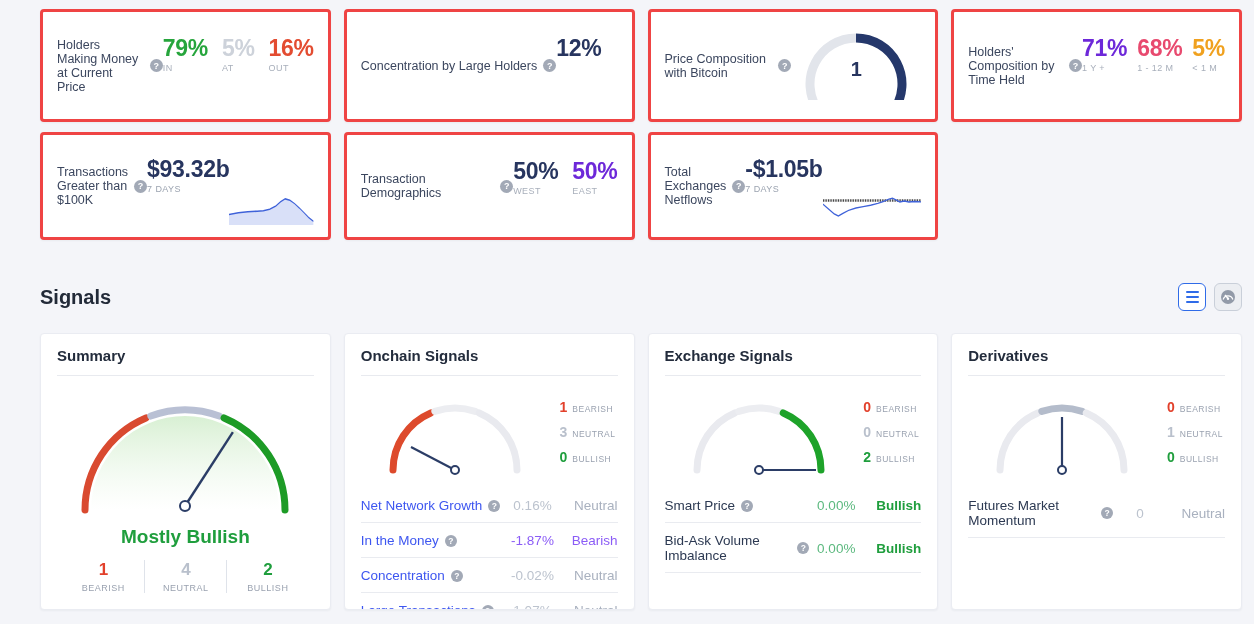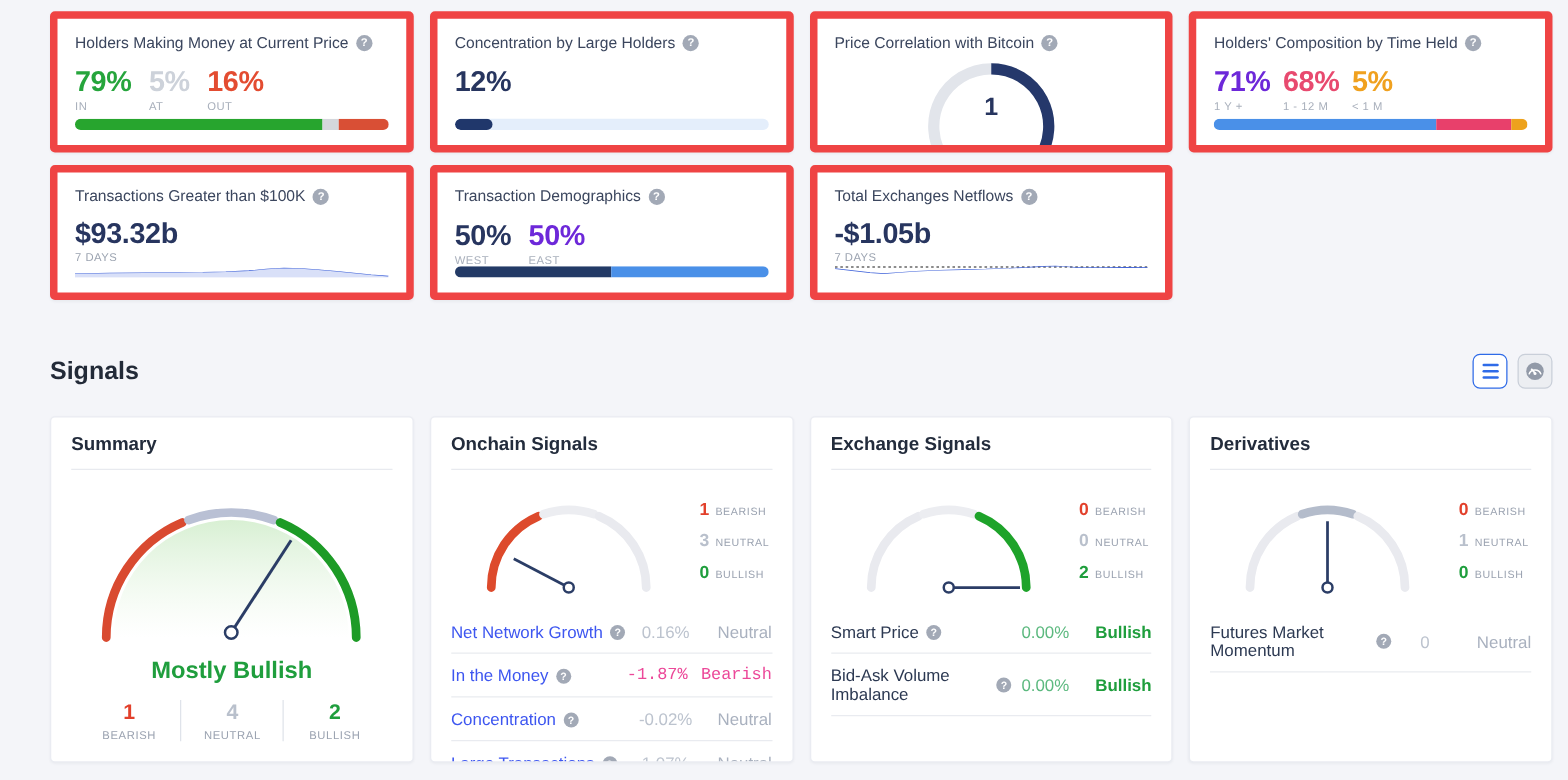--- a/index.html
+++ b/index.html
@@ -7,23 +7,23 @@
   body {
     background:#f4f5f9;
     font-family:"Liberation Sans", sans-serif;
     color:#29395f;
   }
   .page { padding:9px 12px 0 40px; }
 
   
   .cards-grid { display:grid; grid-template-columns:repeat(4,1fr); gap:10px 13px; }
   .card {
-    background:#fff; border:6px solid #ef4444; border-radius:4px;
+    background:#fff; border:3px solid #ef4444; border-radius:4px;
     box-shadow:0 1px 2px rgba(40,50,80,.05);
-    padding:12px 14px; display:flex; flex-direction:column;
+    padding:12px 14px; display:flex; flex-direction:row;
     position:relative; overflow:hidden; cursor:pointer;
   }
   .card.row1 { height:113px; }
   .card.row2 { height:108px; }
   .card-title-row { display:flex; align-items:center; gap:6px; }
   .card-title { font-size:12.5px; color:#3b465e; }
   .help {
     display:inline-flex; align-items:center; justify-content:center;
     width:13px; height:13px; border-radius:50%;
     background:#a2a9b6; color:#fff; font-size:9px; font-weight:bold; flex:0 0 auto;
@@ -92,21 +92,21 @@
   .sig-rows { margin-top:10px; }
   .sig-row { display:flex; align-items:center; justify-content:space-between;
              padding:10px 0 9px; border-bottom:1px solid #e9ebf0; }
   .sig-label { font-size:13.5px; color:#3d56f0; display:flex; align-items:center; gap:6px; cursor:pointer; }
   .sig-label.plain { color:#2c3952; cursor:default;align-items:center; }
   .sig-right { display:flex; align-items:center; }
   .sig-value { font-size:13.5px; min-width:54px; text-align:center; }
   .sig-status { font-size:13.5px; min-width:50px; text-align:right; margin-left:8px; }
   .st-neutral .sig-value { color:#bcc3ce; }
   .st-neutral .sig-status { color:#a9b1bf; }
-  .st-bearish .sig-value, .st-bearish .sig-status { color:#ec4899;font-family:Liberation Mono, monospace; }
+  .st-bearish .sig-value, .st-bearish .sig-status { color:#8b5cf6; }
   .st-bullish .sig-value { color:#5cb97f; }
   .st-bullish .sig-status { color:#1f9e3d; font-weight:600; }
 
   
   .summary-gauge { display:block; margin:16px auto 0; }
   .verdict { text-align:center; font-size:19px; font-weight:bold; color:#1f9e3d; margin-top:10px; }
   .summary-stats { display:flex; justify-content:center; margin-top:12px; }
   .sum-cell { width:82px; text-align:center; }
   .sum-cell + .sum-cell { border-left:1px solid #dfe3ea; }
   .sum-num { font-size:17px; font-weight:bold; }
@@ -155,21 +155,21 @@
             <div class="stat-value v-navy">12%</div>
           </div>
       </div>
       <div class="track">
         <div class="fill" style="width: 12%;"></div>
       </div>
     </div>
 
     <div class="card row1">
       <div class="card-title-row">
-        <span class="card-title">Price Correlation with Bitcoin</span>
+        <span class="card-title">Price Composition with Bitcoin</span>
         <span class="help">?</span>
       </div>
       <div class="corr-wrap">
         <svg width="130" height="76" viewBox="0 0 130 76" fill="none">
           <path d="M27.32,86.38 A46,46 0 0 1 65,14" stroke="#e2e5eb" stroke-width="9" fill="none"></path>
           <path d="M65,14 A46,46 0 0 1 102.68,86.38" stroke="#25386b" stroke-width="9" fill="none"></path>
         </svg>
         <div class="corr-value">1</div>
       </div>
     </div>

